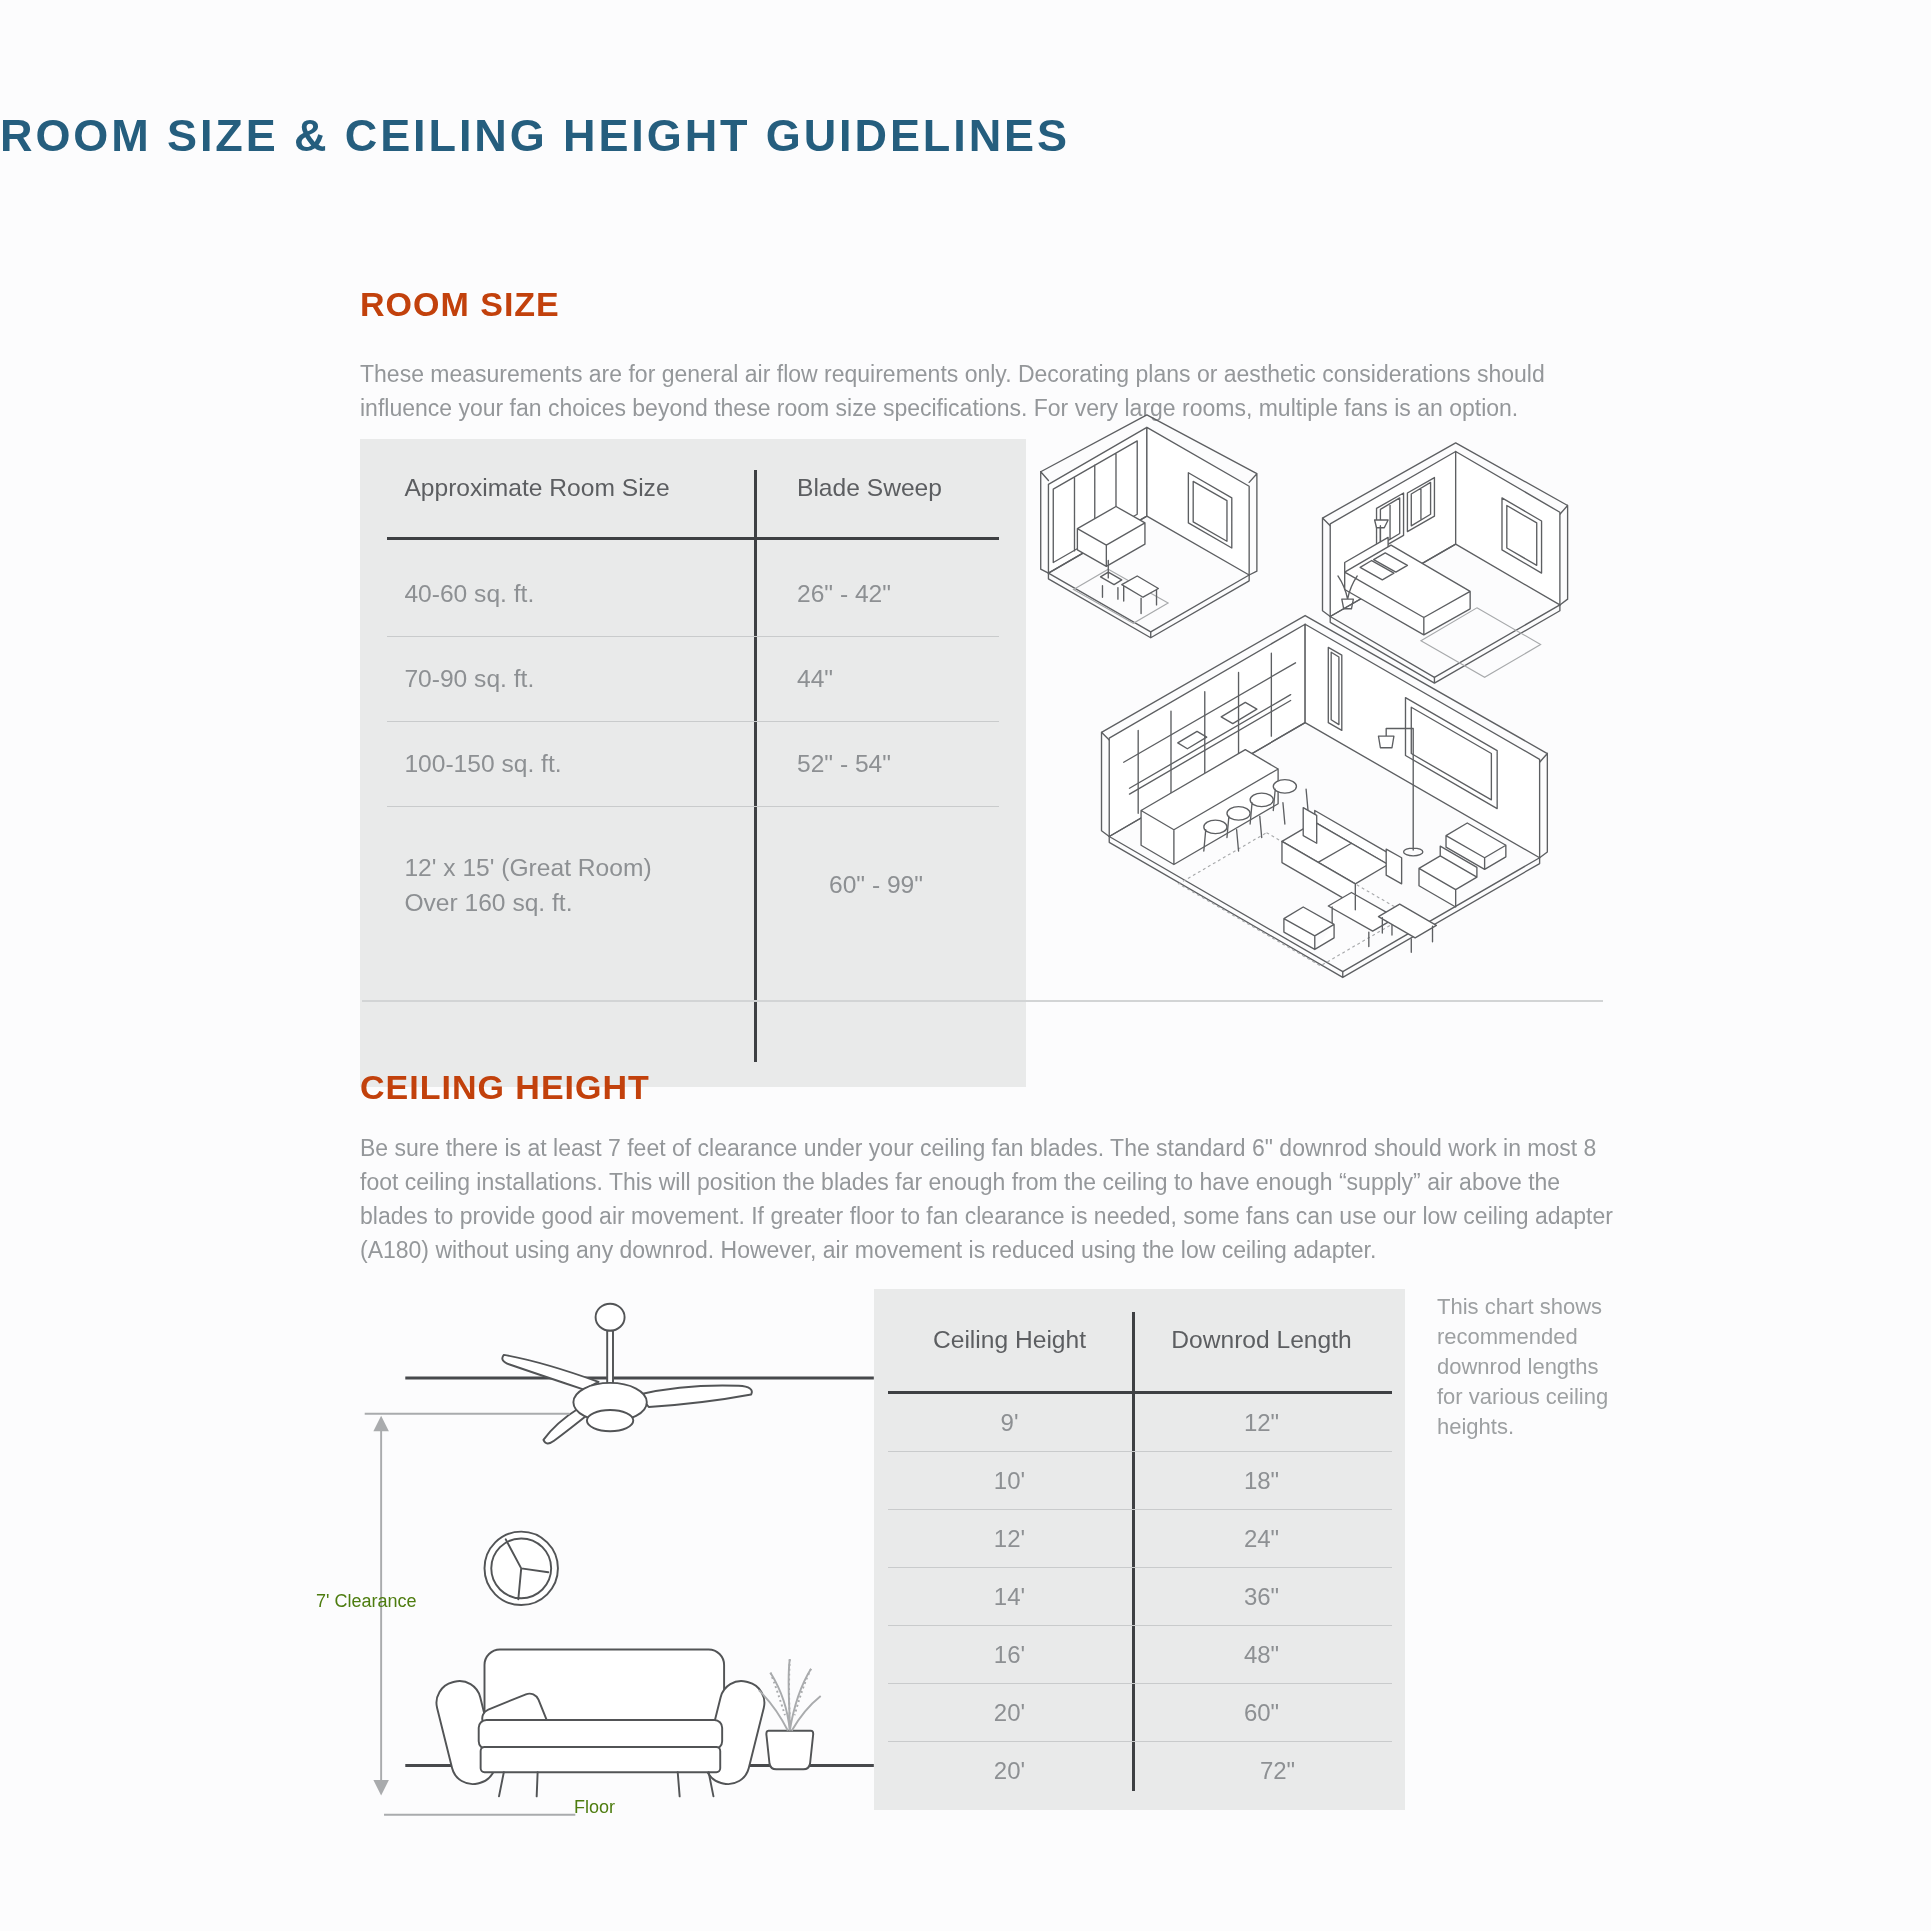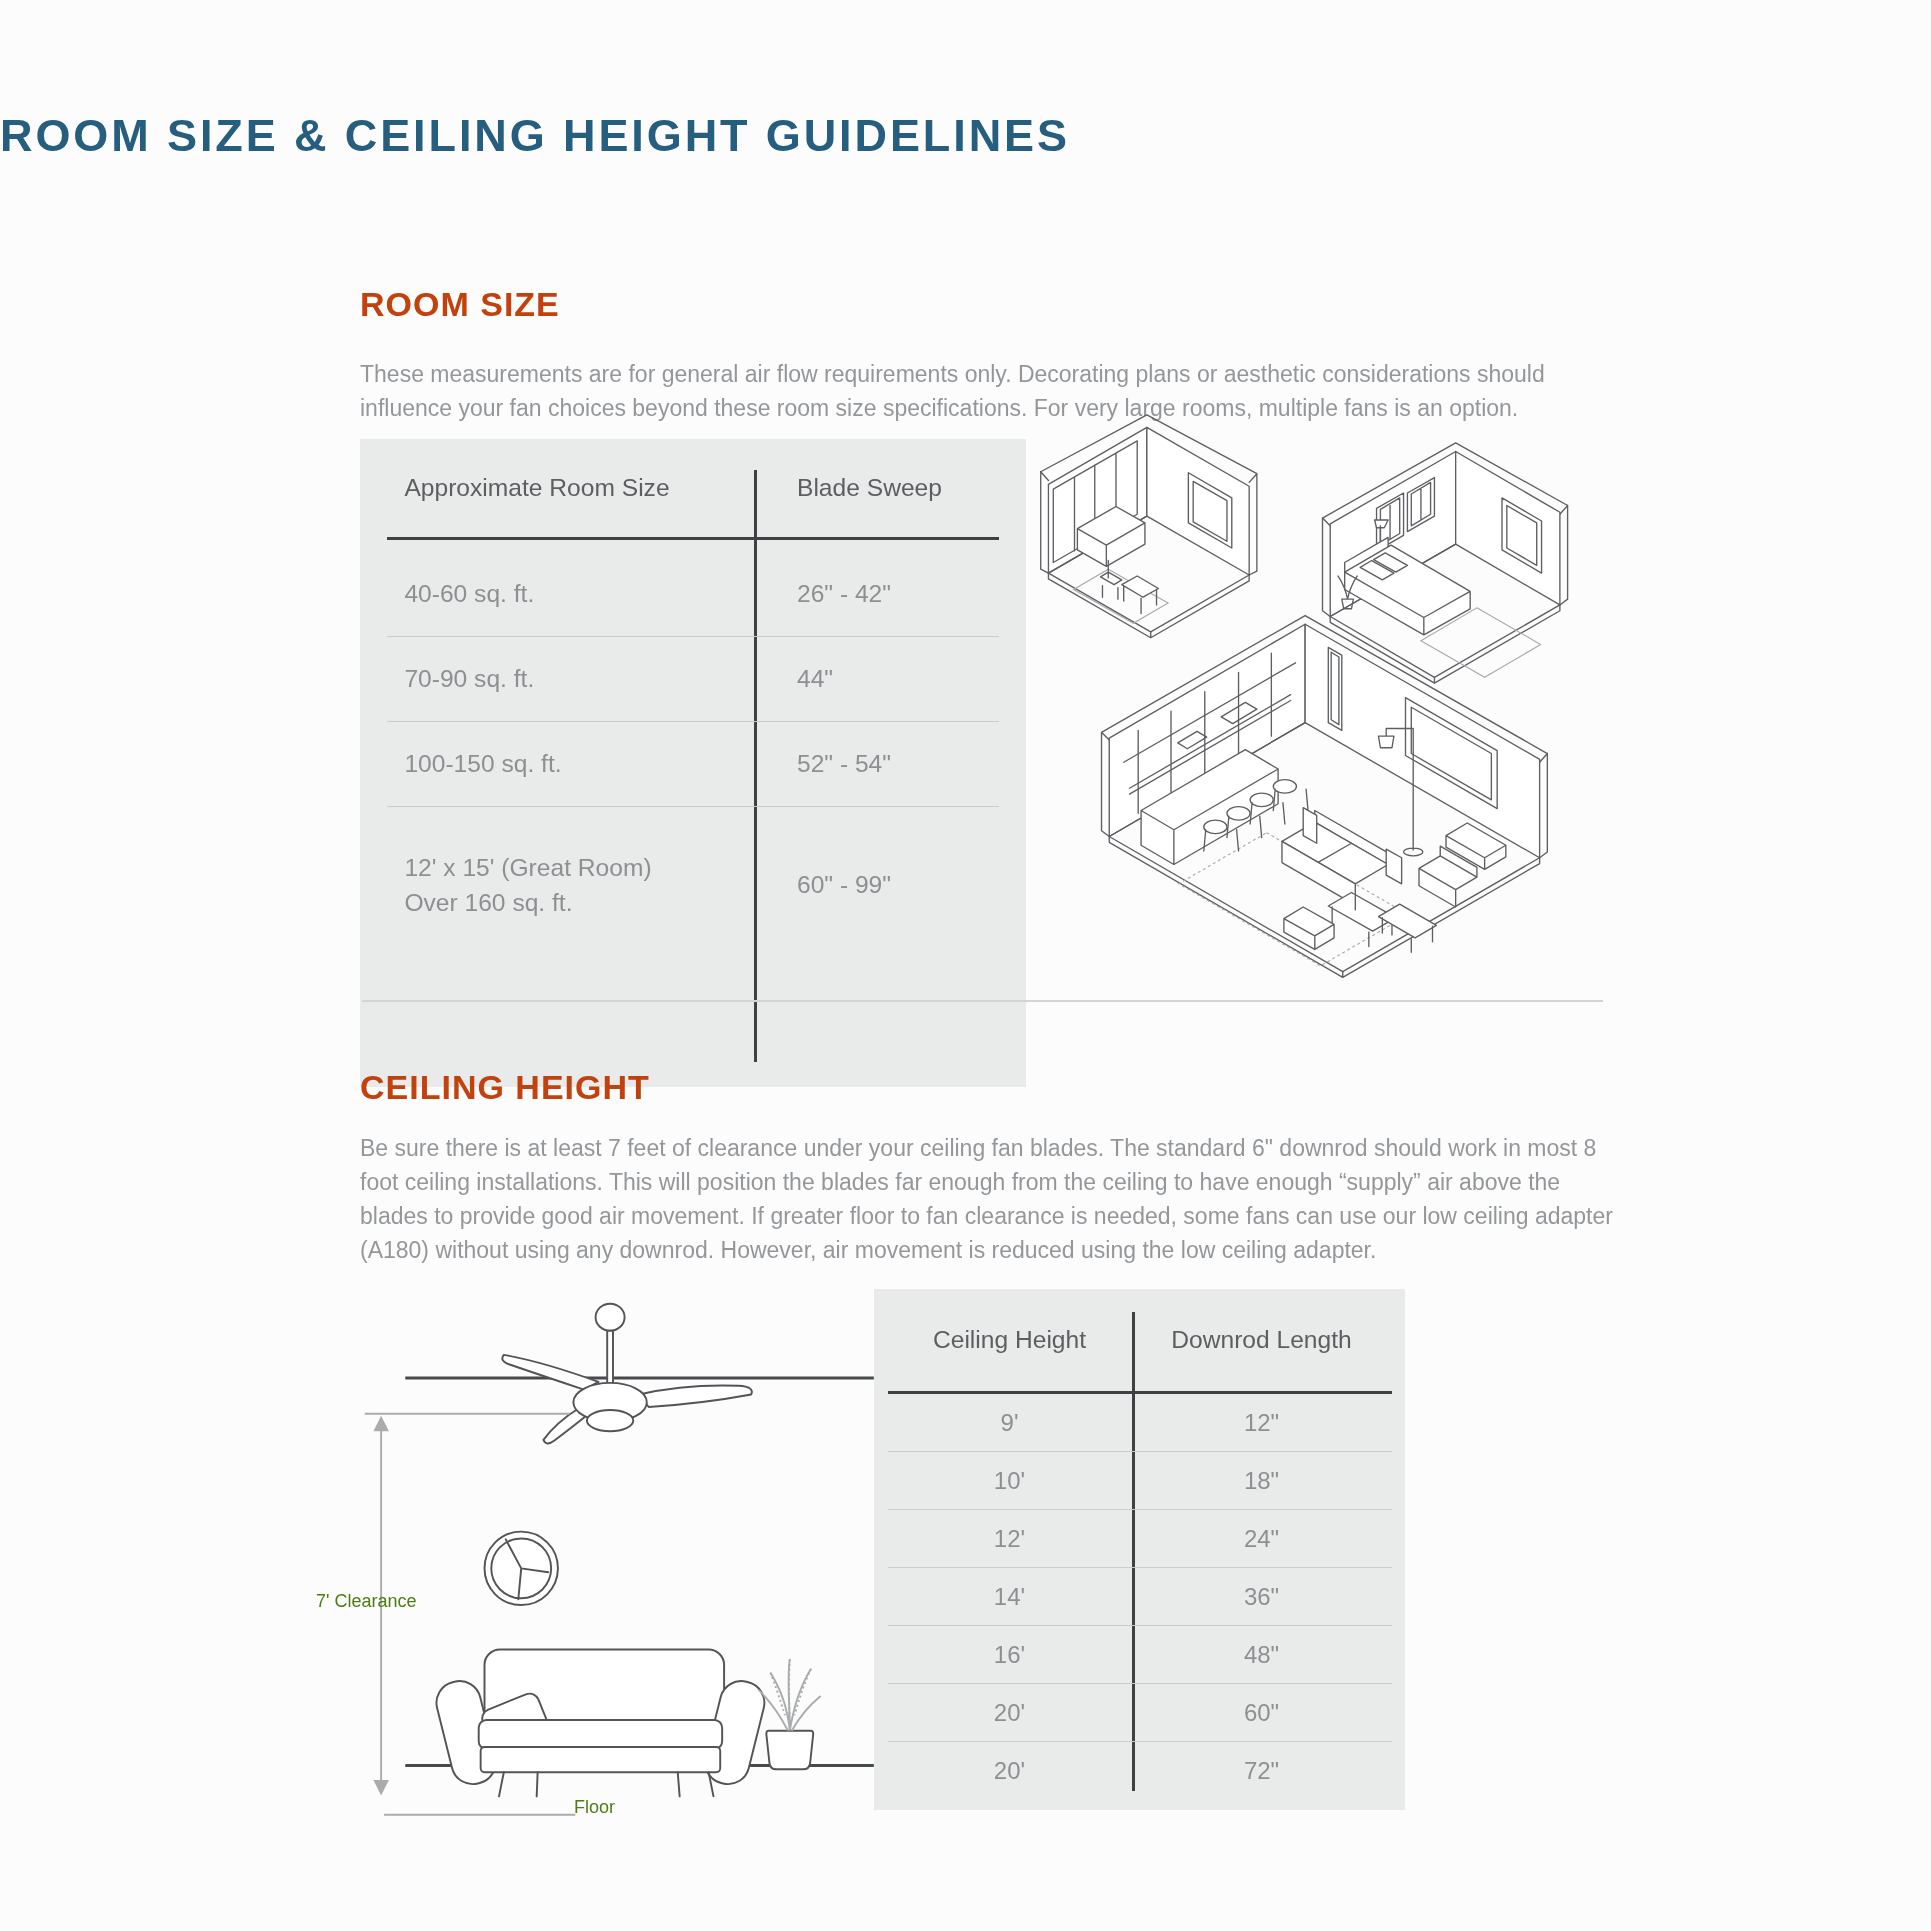--- a/index.html
+++ b/index.html
@@ -21,21 +21,21 @@
     left:360px;width:1265px;font-size:23px;line-height:34px;color:#94979a;margin-top:15px;
   }
   .divider{left:362px;top:1000px;width:1241px;height:1.9px;background:#d2d4d5;}
 
   
   .gtable{background:#e9eaea;}
   .gtable .vline{position:absolute;width:2.9px;background:#3e4043;}
   .gtable .underline{position:absolute;height:2.9px;background:#3e4043;}
   .gtable .thead{position:absolute;display:flex;align-items:center;color:#5c5e61;}
   .gtable .row{display:flex;align-items:center;border-bottom:1px solid #c9cbcc;color:#8d9093;}
-  .gtable .row.last{border-bottom:none;}
+  .gtable .row.last{border-bottom:none;gap:32px;}
 
   .t1{left:360px;top:439px;width:666px;height:648px;font-size:24.6px;}
   .t1 .vline{left:394px;top:31px;bottom:25px;}
   .t1 .thead{left:27px;right:27px;top:0;height:98px;}
   .t1 .underline{left:27px;right:27px;top:98px;}
   .t1 .rows{position:absolute;left:27px;right:27px;top:101px;margin-top:12px;}
   .t1 .row{height:84px;}
   .t1 .row.last{height:156px;}
   .t1 .c1{width:367px;padding-left:17.4px;box-sizing:border-box;}
   .t1 .c2{padding-left:43px;}
@@ -257,15 +257,16 @@
         <div class="c1">20'</div>
         <div class="c2">60"</div>
       </div>
       <div class="row last">
         <div class="c1">20'</div>
         <div class="c2">72"</div>
       </div>
     </div>
   </div>
 
+  <div class="abs note">This chart shows recommended downrod lengths for various ceiling heights.</div>
 
 </div>
 
 
 </body></html>

